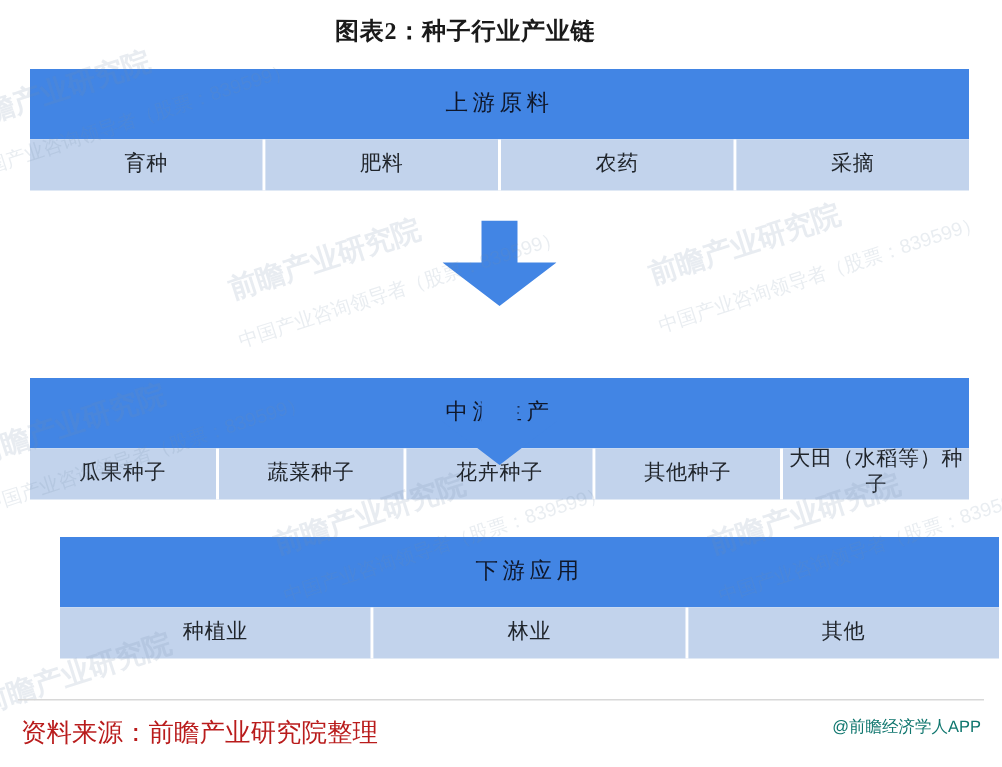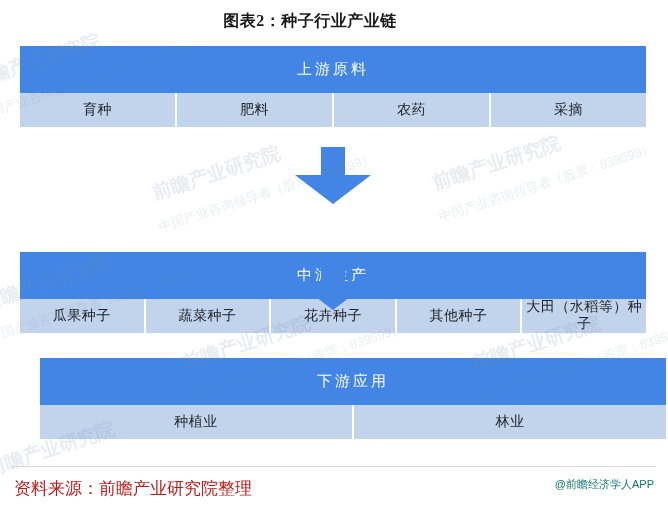--- a/index.html
+++ b/index.html
@@ -44,21 +44,21 @@
     width: 626px;
   }
   .tier-upstream   { top: 0px;   }
   .tier-midstream  { top: 206px; }
   .tier-downstream { top: 312px; margin-left: 20px; }
 
   .tier-header {
     height: 47px;
     line-height: 47px;
     background: #4285E4;
-    color: #ffffff;
+    color: #0f172a;
     text-align: center;
     font-size: 15px;
     letter-spacing: 3px;
     font-family: "Liberation Serif", "DejaVu Serif", serif;
   }
 
   .tier-items {
     display: flex;
     height: 34px;
     background: #ffffff;
@@ -176,20 +176,21 @@
     <svg width="76" height="57" viewBox="0 0 76 57" xmlns="http://www.w3.org/2000/svg">
       <polygon points="26,0 50,0 50,28 76,28 38,57 0,28 26,28" fill="#4285E4"></polygon>
     </svg>
   </div>
 
   <div class="tier tier-downstream">
     <div class="tier-header">下游应用</div>
     <div class="tier-items">
       <div class="tier-item">种植业</div>
       <div class="tier-item">林业</div>
+      <div class="tier-item">其他</div>
     </div>
   </div>
 
 </div>
 
 <div class="watermark-layer">
   <div class="wm wm-big" style="left:-30px; top:48px;">前瞻产业研究院</div>
   <div class="wm" style="left:-26px; top:72px;">中国产业咨询领导者（股票：839599）</div>
 
   <div class="wm wm-big" style="left:150px; top:160px;">前瞻产业研究院</div>

